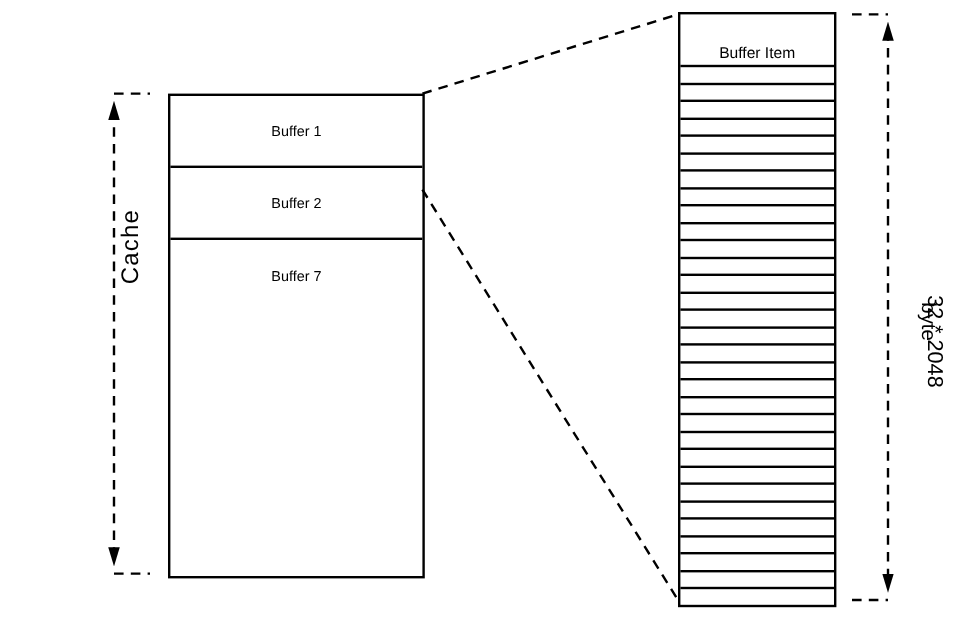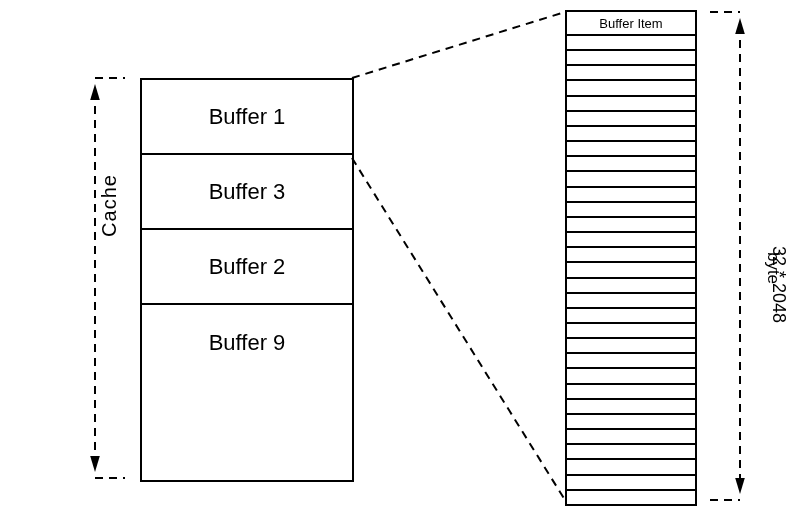--- a/index.html
+++ b/index.html
@@ -14,26 +14,26 @@
   .abs { position: absolute; }
   .cache-box {
     left: 140px;
     top: 78px;
     width: 210px;
     height: 400px;
     border: 2px solid #000;
   }
   .cache-cell {
     border-bottom: 2px solid #000;
-    height: 75px;
+    height: 60px;
     box-sizing: border-box;
     display: flex;
     align-items: center;
     justify-content: center;
-    font-size: 22px;
+    font-size: 12px;
   }
   .cache-cell:last-child { border-bottom: none; }
   .detail-box {
     left: 565px;
     top: 10px;
     width: 128px;
     height: 492px;
     border: 2px solid #000;
     display: flex;
     flex-direction: column;
@@ -44,20 +44,21 @@
     box-sizing: border-box;
   }
   .detail-row:last-child { border-bottom: none; }
   .detail-header {
     flex: 0 0 22px;
     display: flex;
     align-items: center;
     justify-content: center;
     font-size: 13px;
     border-bottom: 2px solid #000;
+    margin-top: 20px;
   }
   .vlabel-left {
     left: 78px;
     top: 194px;
     transform: rotate(-90deg);
     transform-origin: center;
     font-size: 20px;
     letter-spacing: 1px;
     white-space: nowrap;
   }
@@ -82,23 +83,22 @@
     left: 0; top: 0;
     width: 800px; height: 518px;
     pointer-events: none;
   }
 </style>
 </head>
 <body>
 
 <div class="abs cache-box">
   <div class="cache-cell">Buffer 1</div>
-  <div class="cache-cell">Buffer 3</div>
   <div class="cache-cell">Buffer 2</div>
-  <div class="cache-cell">Buffer 9</div>
+  <div class="cache-cell">Buffer 7</div>
 </div>
 
 <div class="abs detail-box">
   <div class="detail-header">Buffer Item</div>
 
 <div class="detail-row"></div>
     <div class="detail-row"></div>
     <div class="detail-row"></div>
     <div class="detail-row"></div>
     <div class="detail-row"></div>

